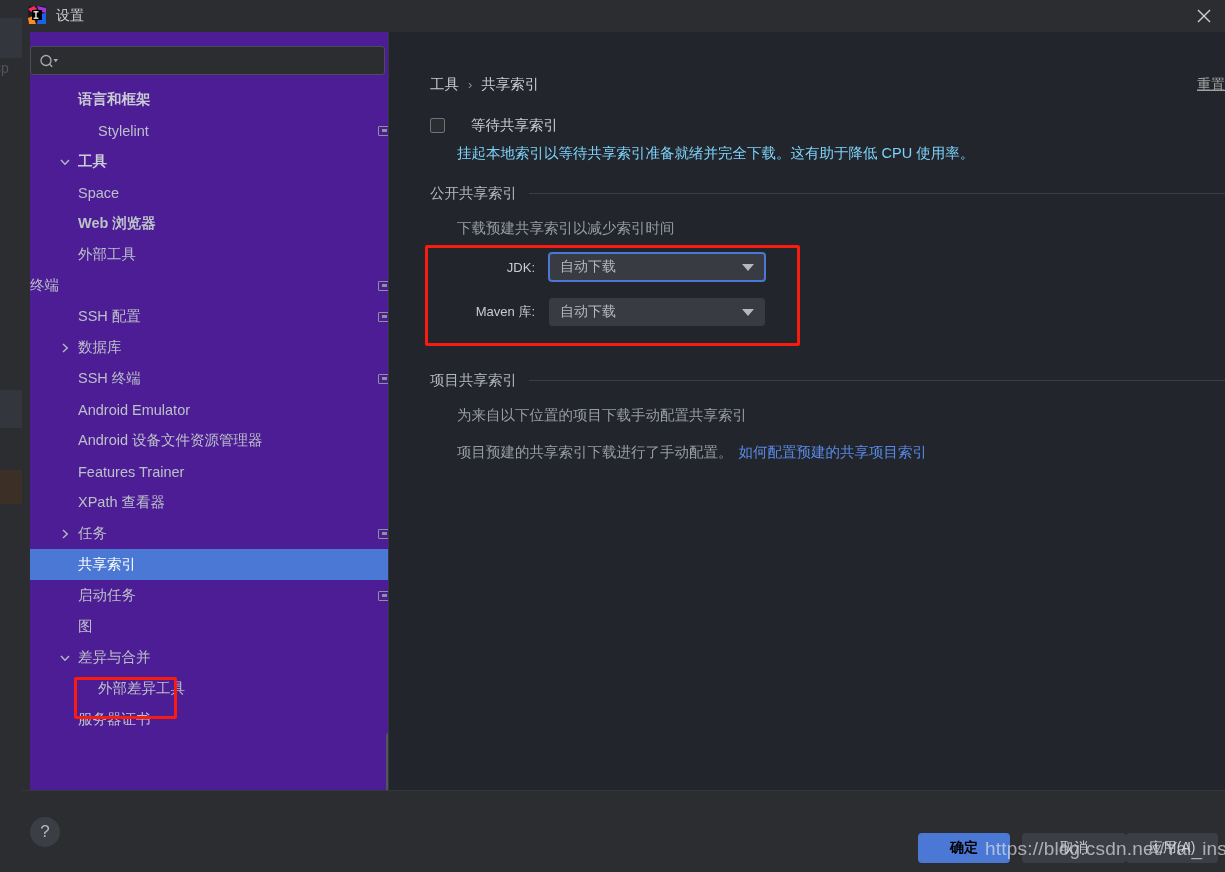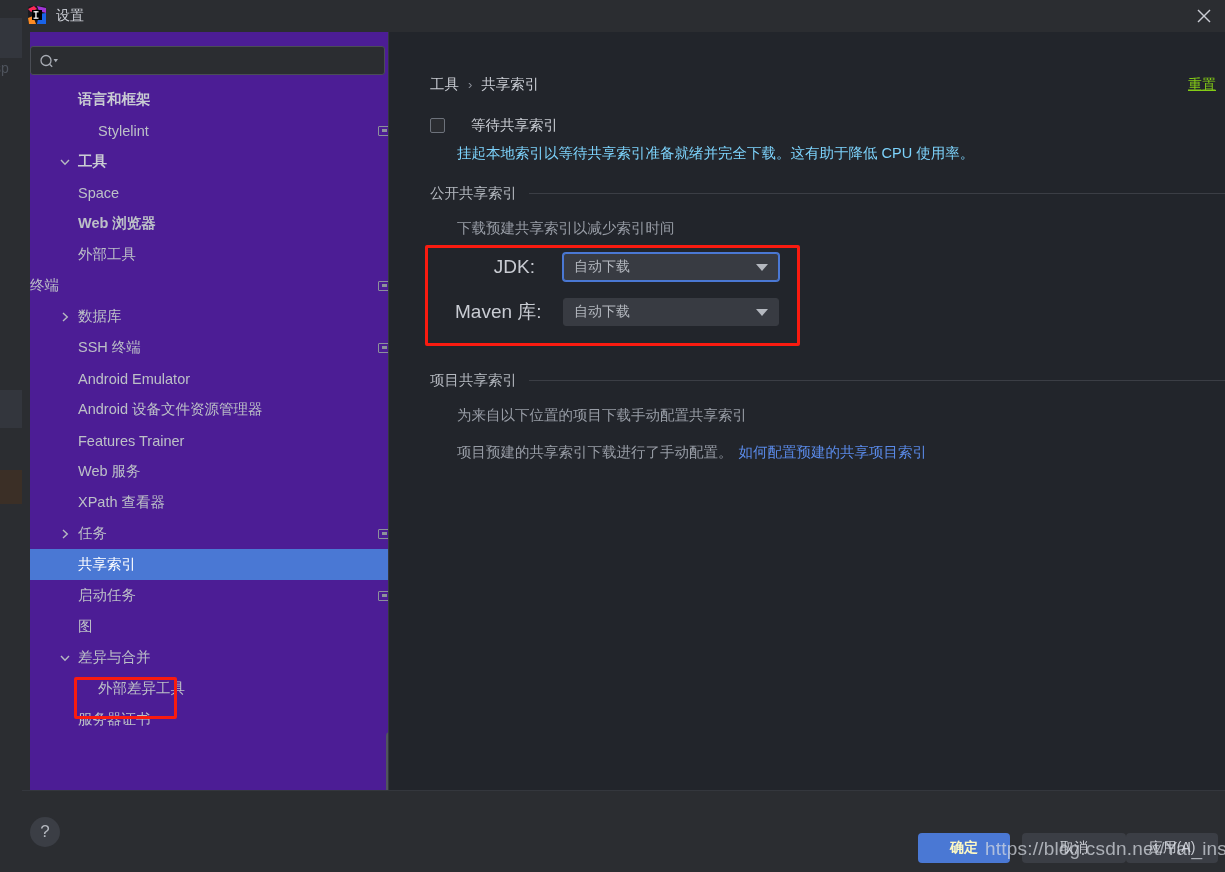--- a/index.html
+++ b/index.html
@@ -207,23 +207,23 @@
     font-size: 14.5px;
     display: flex;
     align-items: center;
     gap: 9px;
   }
   .breadcrumb .crumb { color: #c9ccd3; }
   .breadcrumb .sep { color: #8c919a; font-size: 13px; }
 
   .reset-link {
     position: absolute;
-    right: 9px; top: 44px;
+    right: 0px; top: 44px;
     font-size: 14px;
-    color: #84cc16;
+    color: #a3a3a3;
     text-decoration: underline;
     cursor: pointer;
   }
 
   .cb-row {
     position: absolute;
     left: 41px; top: 84px;
     display: flex;
     align-items: center;
     gap: 26px;
@@ -284,25 +284,25 @@
 
   
   .combo-row {
     position: absolute;
     display: flex;
     align-items: center;
   }
   .combo-row.r1 { left: 66px; top: 221px; }
   .combo-row.r2 { left: 66px; top: 266px; }
   .combo-label {
-    font-size: 19px;
+    font-size: 13px;
     color: #c9ccd3;
     width: 80px;
     text-align: right;
-    padding-right: 28px;
+    padding-right: 14px;
     white-space: nowrap;
   }
   .combo {
     position: relative;
     width: 216px; height: 28px;
     box-sizing: border-box;
     background: #383b42;
     border: 1px solid #383b42;
     border-radius: 3px;
     display: flex;
@@ -371,21 +371,21 @@
     height: 30px;
     border-radius: 4px;
     font-size: 14px;
     display: flex;
     align-items: center;
     justify-content: center;
     border: none;
     font-family: inherit;
     cursor: pointer;
   }
-  .btn.ok     { left: 896px; width: 92px; background: #4a78d4; color: #fef9c3; font-weight: bold; }
+  .btn.ok     { left: 896px; width: 92px; background: #4a78d4; color: #000000; font-weight: bold; }
   .btn.cancel { left: 1000px; width: 104px; background: #3b3e45; color: #c9ccd3; }
   .btn.apply  { left: 1104px; width: 92px; background: #3b3e45; color: #c9ccd3; }
 
   
   .watermark {
     position: absolute;
     left: 985px; top: 838px;
     font-size: 19px;
     color: rgba(215,219,226,0.72);
     white-space: nowrap;
@@ -471,20 +471,26 @@
             <div class="tree-row">
               <span class="label" style="margin-left: 48px;">外部工具</span>
             </div>
             <div class="tree-row">
               <span class="label" style="">终端</span>
               <span class="badge">
                 <i></i>
               </span>
             </div>
             <div class="tree-row">
+              <span class="label" style="margin-left: 48px;">SSH 配置</span>
+              <span class="badge">
+                <i></i>
+              </span>
+            </div>
+            <div class="tree-row">
               <span class="arrow">
                 <svg width="12" height="12" viewBox="0 0 12 12">
                   <polyline points="4,2 8.3,6 4,10" fill="none" stroke="currentColor" stroke-width="1.4"></polyline>
                 </svg>
               </span>
               <span class="label" style="margin-left: 48px;">数据库</span>
             </div>
             <div class="tree-row">
               <span class="label" style="margin-left: 48px;">SSH 终端</span>
               <span class="badge">
@@ -492,23 +498,20 @@
               </span>
             </div>
             <div class="tree-row">
               <span class="label" style="margin-left: 48px;">Android Emulator</span>
             </div>
             <div class="tree-row">
               <span class="label" style="margin-left: 48px;">Android 设备文件资源管理器</span>
             </div>
             <div class="tree-row">
               <span class="label" style="margin-left: 48px;">Features Trainer</span>
-            </div>
-            <div class="tree-row">
-              <span class="label" style="margin-left: 48px;">Web 服务</span>
             </div>
             <div class="tree-row">
               <span class="label" style="margin-left: 48px;">XPath 查看器</span>
             </div>
             <div class="tree-row">
               <span class="arrow">
                 <svg width="12" height="12" viewBox="0 0 12 12">
                   <polyline points="4,2 8.3,6 4,10" fill="none" stroke="currentColor" stroke-width="1.4"></polyline>
                 </svg>
               </span>

